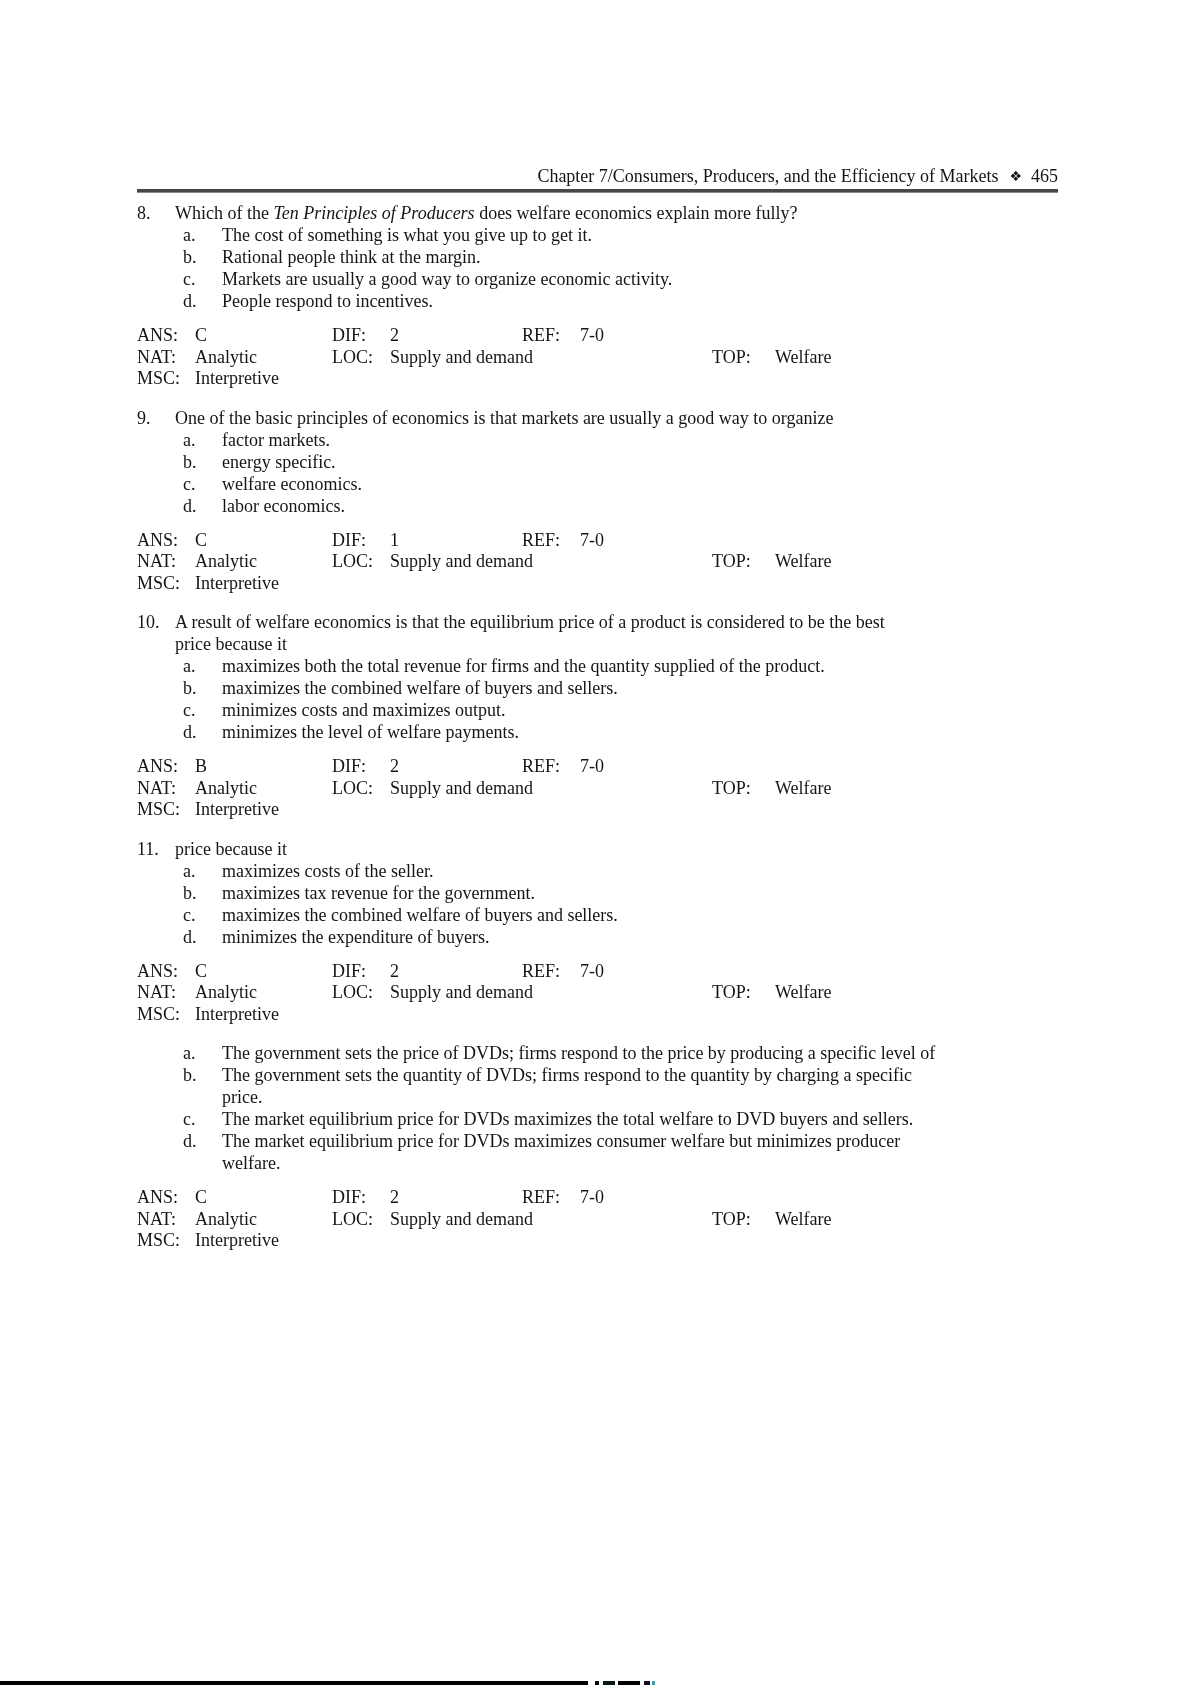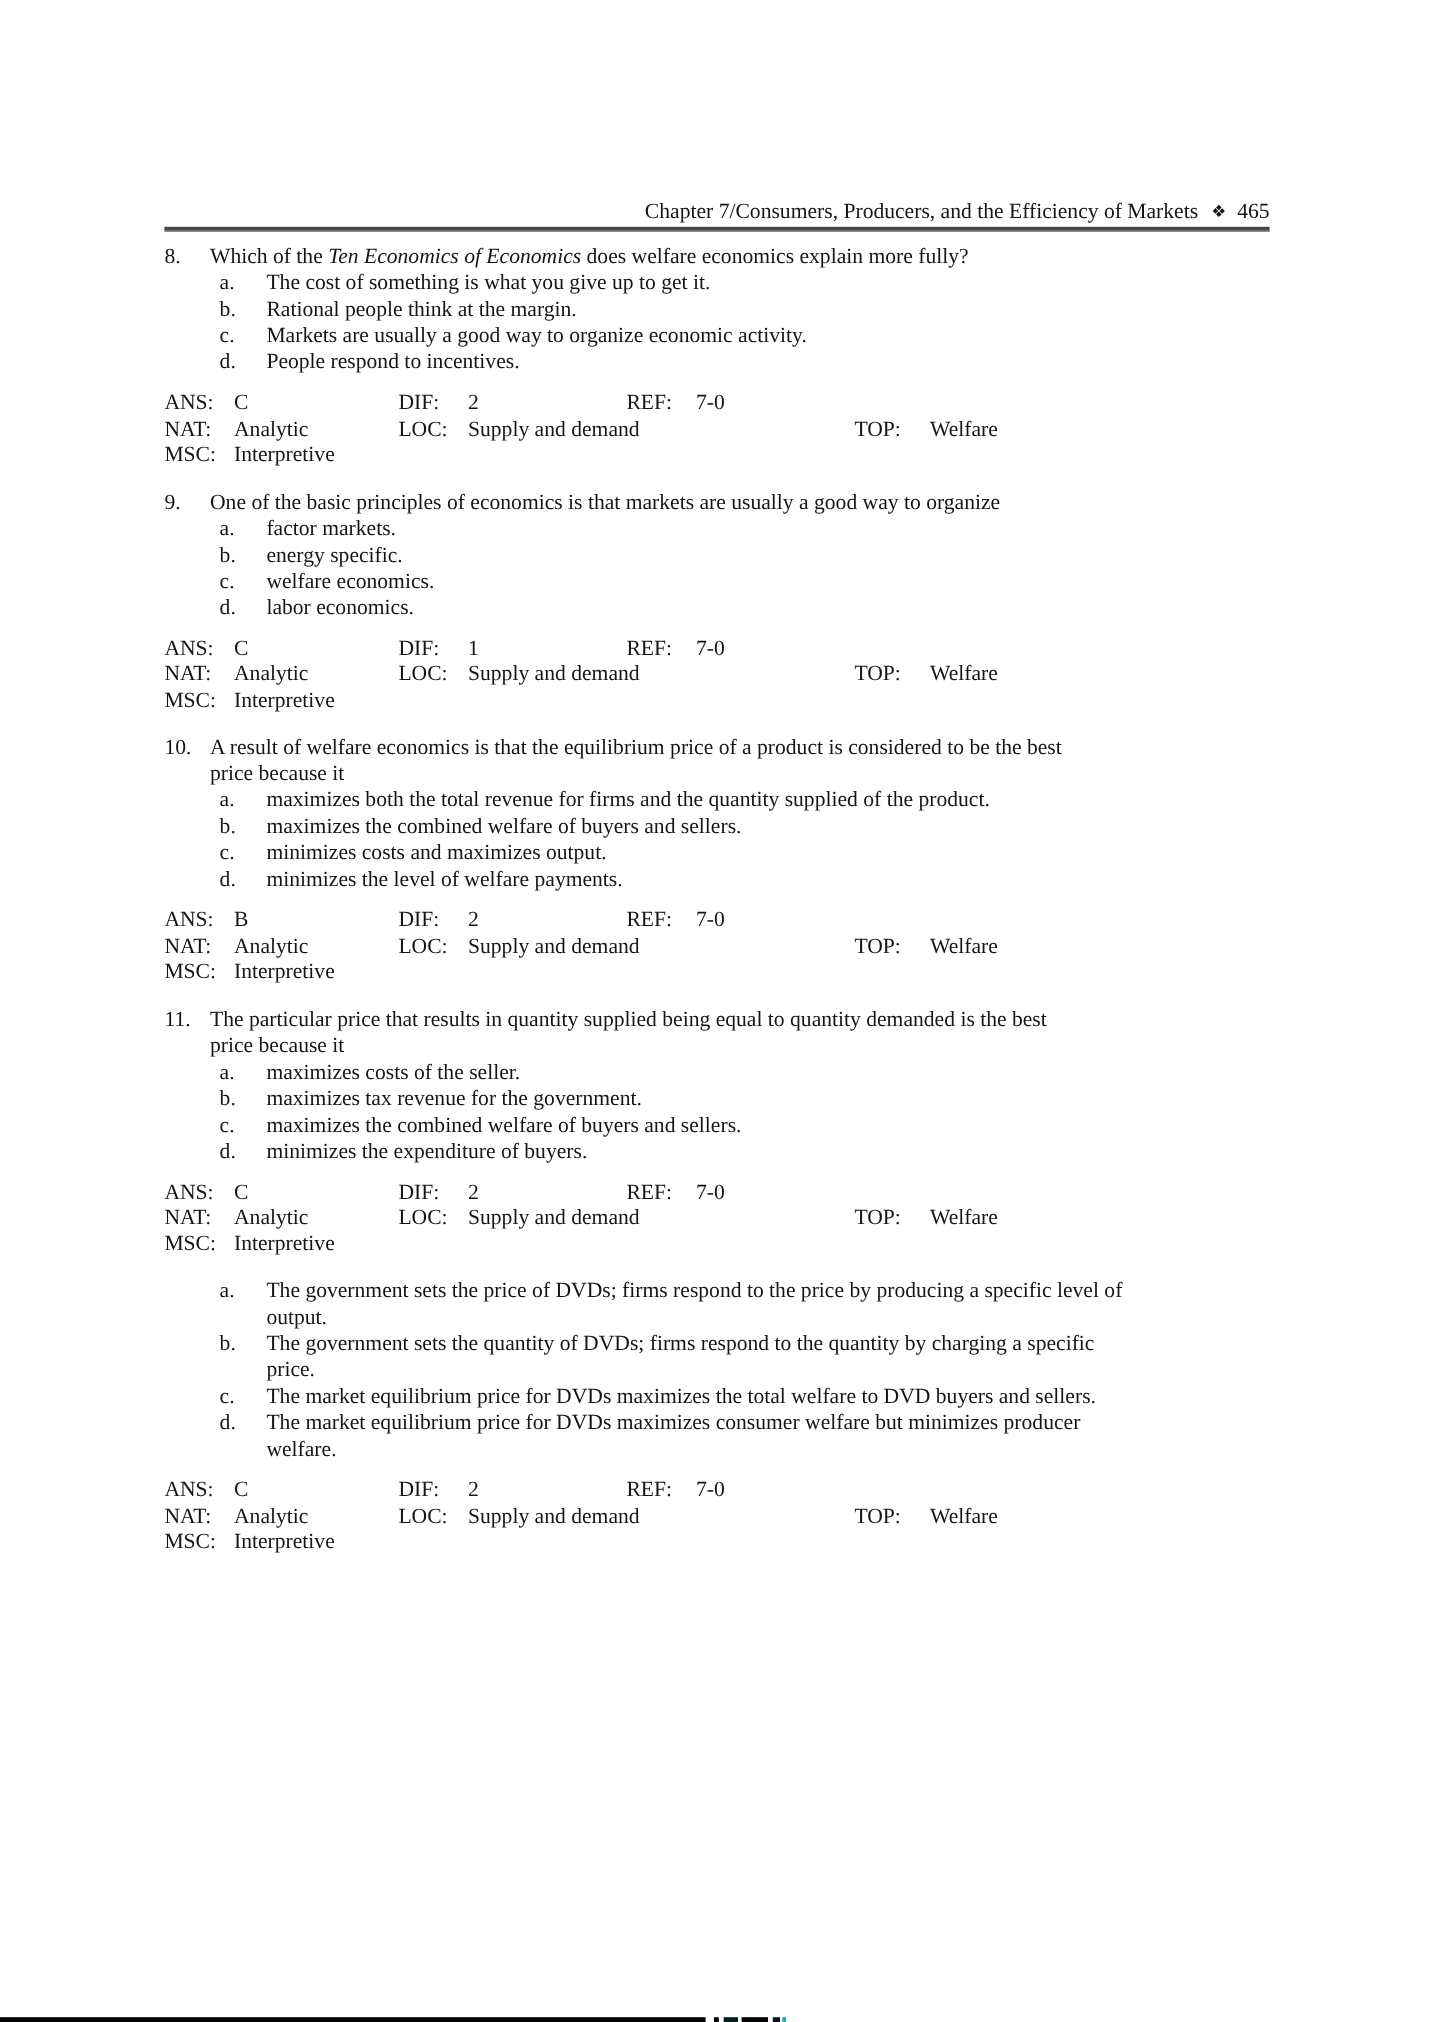--- a/index.html
+++ b/index.html
@@ -112,21 +112,21 @@
 <div class="page">
 
   <div class="header-line">
     <span>Chapter 7/Consumers, Producers, and the Efficiency of Markets</span><span class="header-sep">❖</span><span>465</span>
   </div>
 
   <div class="header-rule"></div>
 
   <div class="content" id="questions">
       <div class="question-block">
-        <div class="q-line q-first"><span class="q-num">8.</span><span>Which of the </span><span class="it">Ten Economics of Economics</span><span> does welfare economics explain more fully?</span></div>
+        <div class="q-line q-first"><span class="q-num">8.</span><span>Which of the </span><span class="it">Ten Principles of Producers</span><span> does welfare economics explain more fully?</span></div>
         <div class="opt-line"><span class="opt-letter">a.</span><span class="opt-text">The cost of something is what you give up to get it.</span></div>
         <div class="opt-line"><span class="opt-letter">b.</span><span class="opt-text">Rational people think at the margin.</span></div>
         <div class="opt-line"><span class="opt-letter">c.</span><span class="opt-text">Markets are usually a good way to organize economic activity.</span></div>
         <div class="opt-line"><span class="opt-letter">d.</span><span class="opt-text">People respond to incentives.</span></div>
         <div class="meta-block">
           <div class="meta-row">
             <span class="meta-label" style="left: 0px;">ANS:</span>
             <span class="meta-value" style="left: 58px;">C</span>
             <span class="meta-label" style="left: 195px;">DIF:</span>
             <span class="meta-value" style="left: 253px;">2</span>
@@ -200,21 +200,21 @@
             <span class="meta-label" style="left: 575px;">TOP:</span>
             <span class="meta-value" style="left: 638px;">Welfare</span>
           </div>
           <div class="meta-row">
             <span class="meta-label" style="left: 0px;">MSC:</span>
             <span class="meta-value" style="left: 58px;">Interpretive</span>
           </div>
         </div>
       </div>
       <div class="question-block">
-        <div class="q-line q-first"><span class="q-num">11.</span><span>The particular price that results in quantity supplied being equal to quantity demanded is the best</span></div>
+        <div class="q-line q-first"><span class="q-num">11.</span></div>
         <div class="q-line q-cont"><span>price because it</span></div>
         <div class="opt-line"><span class="opt-letter">a.</span><span class="opt-text">maximizes costs of the seller.</span></div>
         <div class="opt-line"><span class="opt-letter">b.</span><span class="opt-text">maximizes tax revenue for the government.</span></div>
         <div class="opt-line"><span class="opt-letter">c.</span><span class="opt-text">maximizes the combined welfare of buyers and sellers.</span></div>
         <div class="opt-line"><span class="opt-letter">d.</span><span class="opt-text">minimizes the expenditure of buyers.</span></div>
         <div class="meta-block">
           <div class="meta-row">
             <span class="meta-label" style="left: 0px;">ANS:</span>
             <span class="meta-value" style="left: 58px;">C</span>
             <span class="meta-label" style="left: 195px;">DIF:</span>
@@ -231,21 +231,20 @@
             <span class="meta-value" style="left: 638px;">Welfare</span>
           </div>
           <div class="meta-row">
             <span class="meta-label" style="left: 0px;">MSC:</span>
             <span class="meta-value" style="left: 58px;">Interpretive</span>
           </div>
         </div>
       </div>
       <div class="question-block">
         <div class="opt-line"><span class="opt-letter">a.</span><span class="opt-text">The government sets the price of DVDs; firms respond to the price by producing a specific level of</span></div>
-        <div class="opt-line"><span class="opt-text">output.</span></div>
         <div class="opt-line"><span class="opt-letter">b.</span><span class="opt-text">The government sets the quantity of DVDs; firms respond to the quantity by charging a specific</span></div>
         <div class="opt-line"><span class="opt-text">price.</span></div>
         <div class="opt-line"><span class="opt-letter">c.</span><span class="opt-text">The market equilibrium price for DVDs maximizes the total welfare to DVD buyers and sellers.</span></div>
         <div class="opt-line"><span class="opt-letter">d.</span><span class="opt-text">The market equilibrium price for DVDs maximizes consumer welfare but minimizes producer</span></div>
         <div class="opt-line"><span class="opt-text">welfare.</span></div>
         <div class="meta-block">
           <div class="meta-row">
             <span class="meta-label" style="left: 0px;">ANS:</span>
             <span class="meta-value" style="left: 58px;">C</span>
             <span class="meta-label" style="left: 195px;">DIF:</span>

